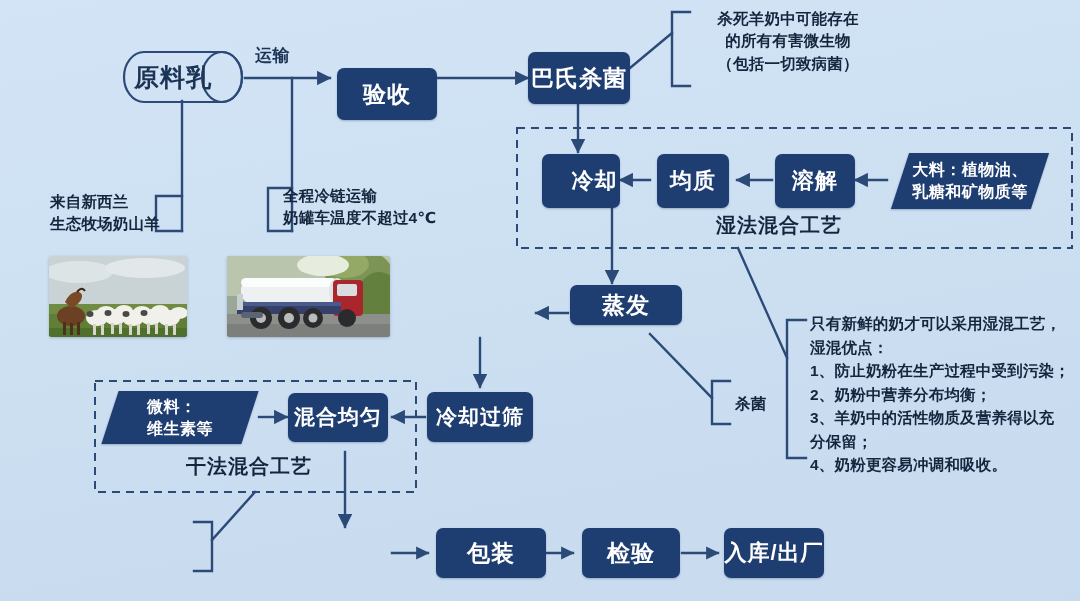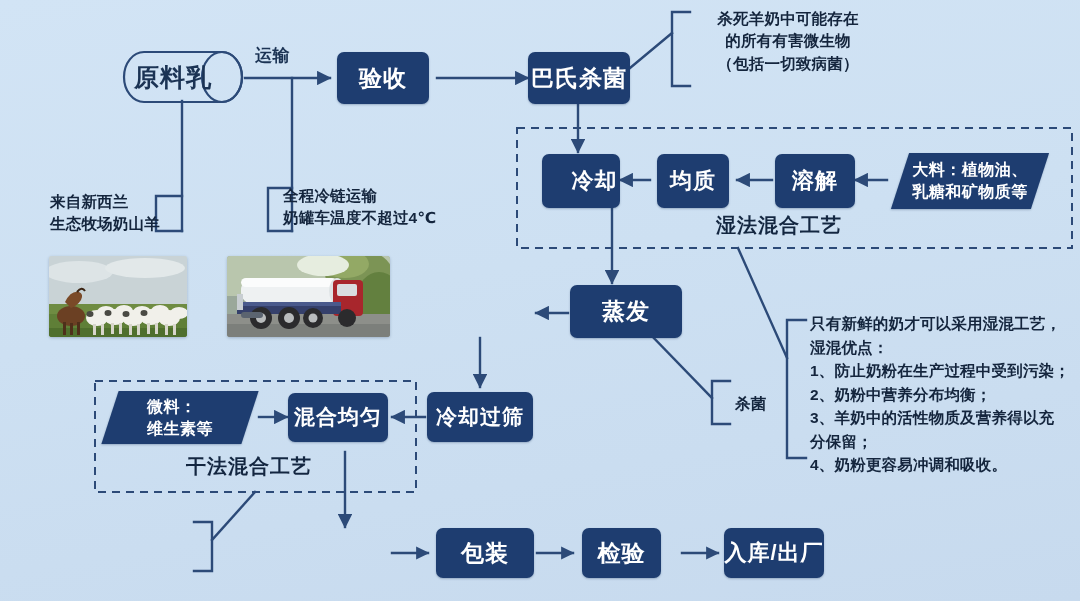--- a/index.html
+++ b/index.html
@@ -191,21 +191,21 @@
   </svg>
 
   <div class="cylinder" style="left:122px; top:50px; width:122px; height:54px;">
     <svg viewBox="0 0 122 54" width="122" height="54">
       <path d="M 22 2 L 100 2 A 20 25 0 0 1 100 52 L 22 52 A 20 25 0 0 1 22 2 Z" fill="none" stroke="#2c4a78" stroke-width="2.2"></path>
       <ellipse cx="100" cy="27" rx="20" ry="25" fill="none" stroke="#2c4a78" stroke-width="2.2"></ellipse>
     </svg>
     <div class="cyl-label">原料乳</div>
   </div>
 
-  <div class="node node-lg" style="left:337px; top:52px; width:92px; height:52px;">
+  <div class="node node-lg" style="left:337px; top:68px; width:100px; height:52px;">
     <span>验收</span>
   </div>
 
   <div class="node node-lg" style="left:528px; top:52px; width:102px; height:52px;">
     <span>巴氏杀菌</span>
   </div>
 
   <div class="node node-md" style="left:542px; top:154px; width:78px; height:54px;padding-left:27px;">
     <span>冷却</span>
   </div>
@@ -216,44 +216,44 @@
 
   <div class="node node-md" style="left:775px; top:154px; width:80px; height:54px;">
     <span>溶解</span>
   </div>
 
   <div class="skew-node" style="left:900px; top:153px; width:140px; height:56px;">
     <span class="skew-inner">大料：植物油、
 乳糖和矿物质等</span>
   </div>
 
-  <div class="node node-lg" style="left:570px; top:285px; width:112px; height:53px;">
+  <div class="node node-lg" style="left:570px; top:285px; width:112px; height:40px;">
     <span>蒸发</span>
   </div>
 
 
   <div class="node node-sm" style="left:427px; top:392px; width:106px; height:50px;">
     <span>冷却过筛</span>
   </div>
 
   <div class="skew-node" style="left:110px; top:391px; width:140px; height:53px;">
     <span class="skew-inner">微料：
 维生素等</span>
   </div>
 
   <div class="node node-sm" style="left:288px; top:393px; width:100px; height:49px;">
     <span>混合均匀</span>
   </div>
 
 
-  <div class="node node-lg" style="left:436px; top:528px; width:98px; height:50px;">
+  <div class="node node-lg" style="left:436px; top:528px; width:110px; height:50px;">
     <span>包装</span>
   </div>
 
-  <div class="node node-lg" style="left:582px; top:528px; width:79px; height:50px;">
+  <div class="node node-lg" style="left:582px; top:528px; width:98px; height:50px;">
     <span>检验</span>
   </div>
 
   <div class="node node-md" style="left:724px; top:528px; width:100px; height:50px;">
     <span>入库/出厂</span>
   </div>
 
   <div class="edge-label" style="left:255px; top:44px;">运输</div>
 
   <div class="group-title" style="left:716px; top:212px;">湿法混合工艺</div>

